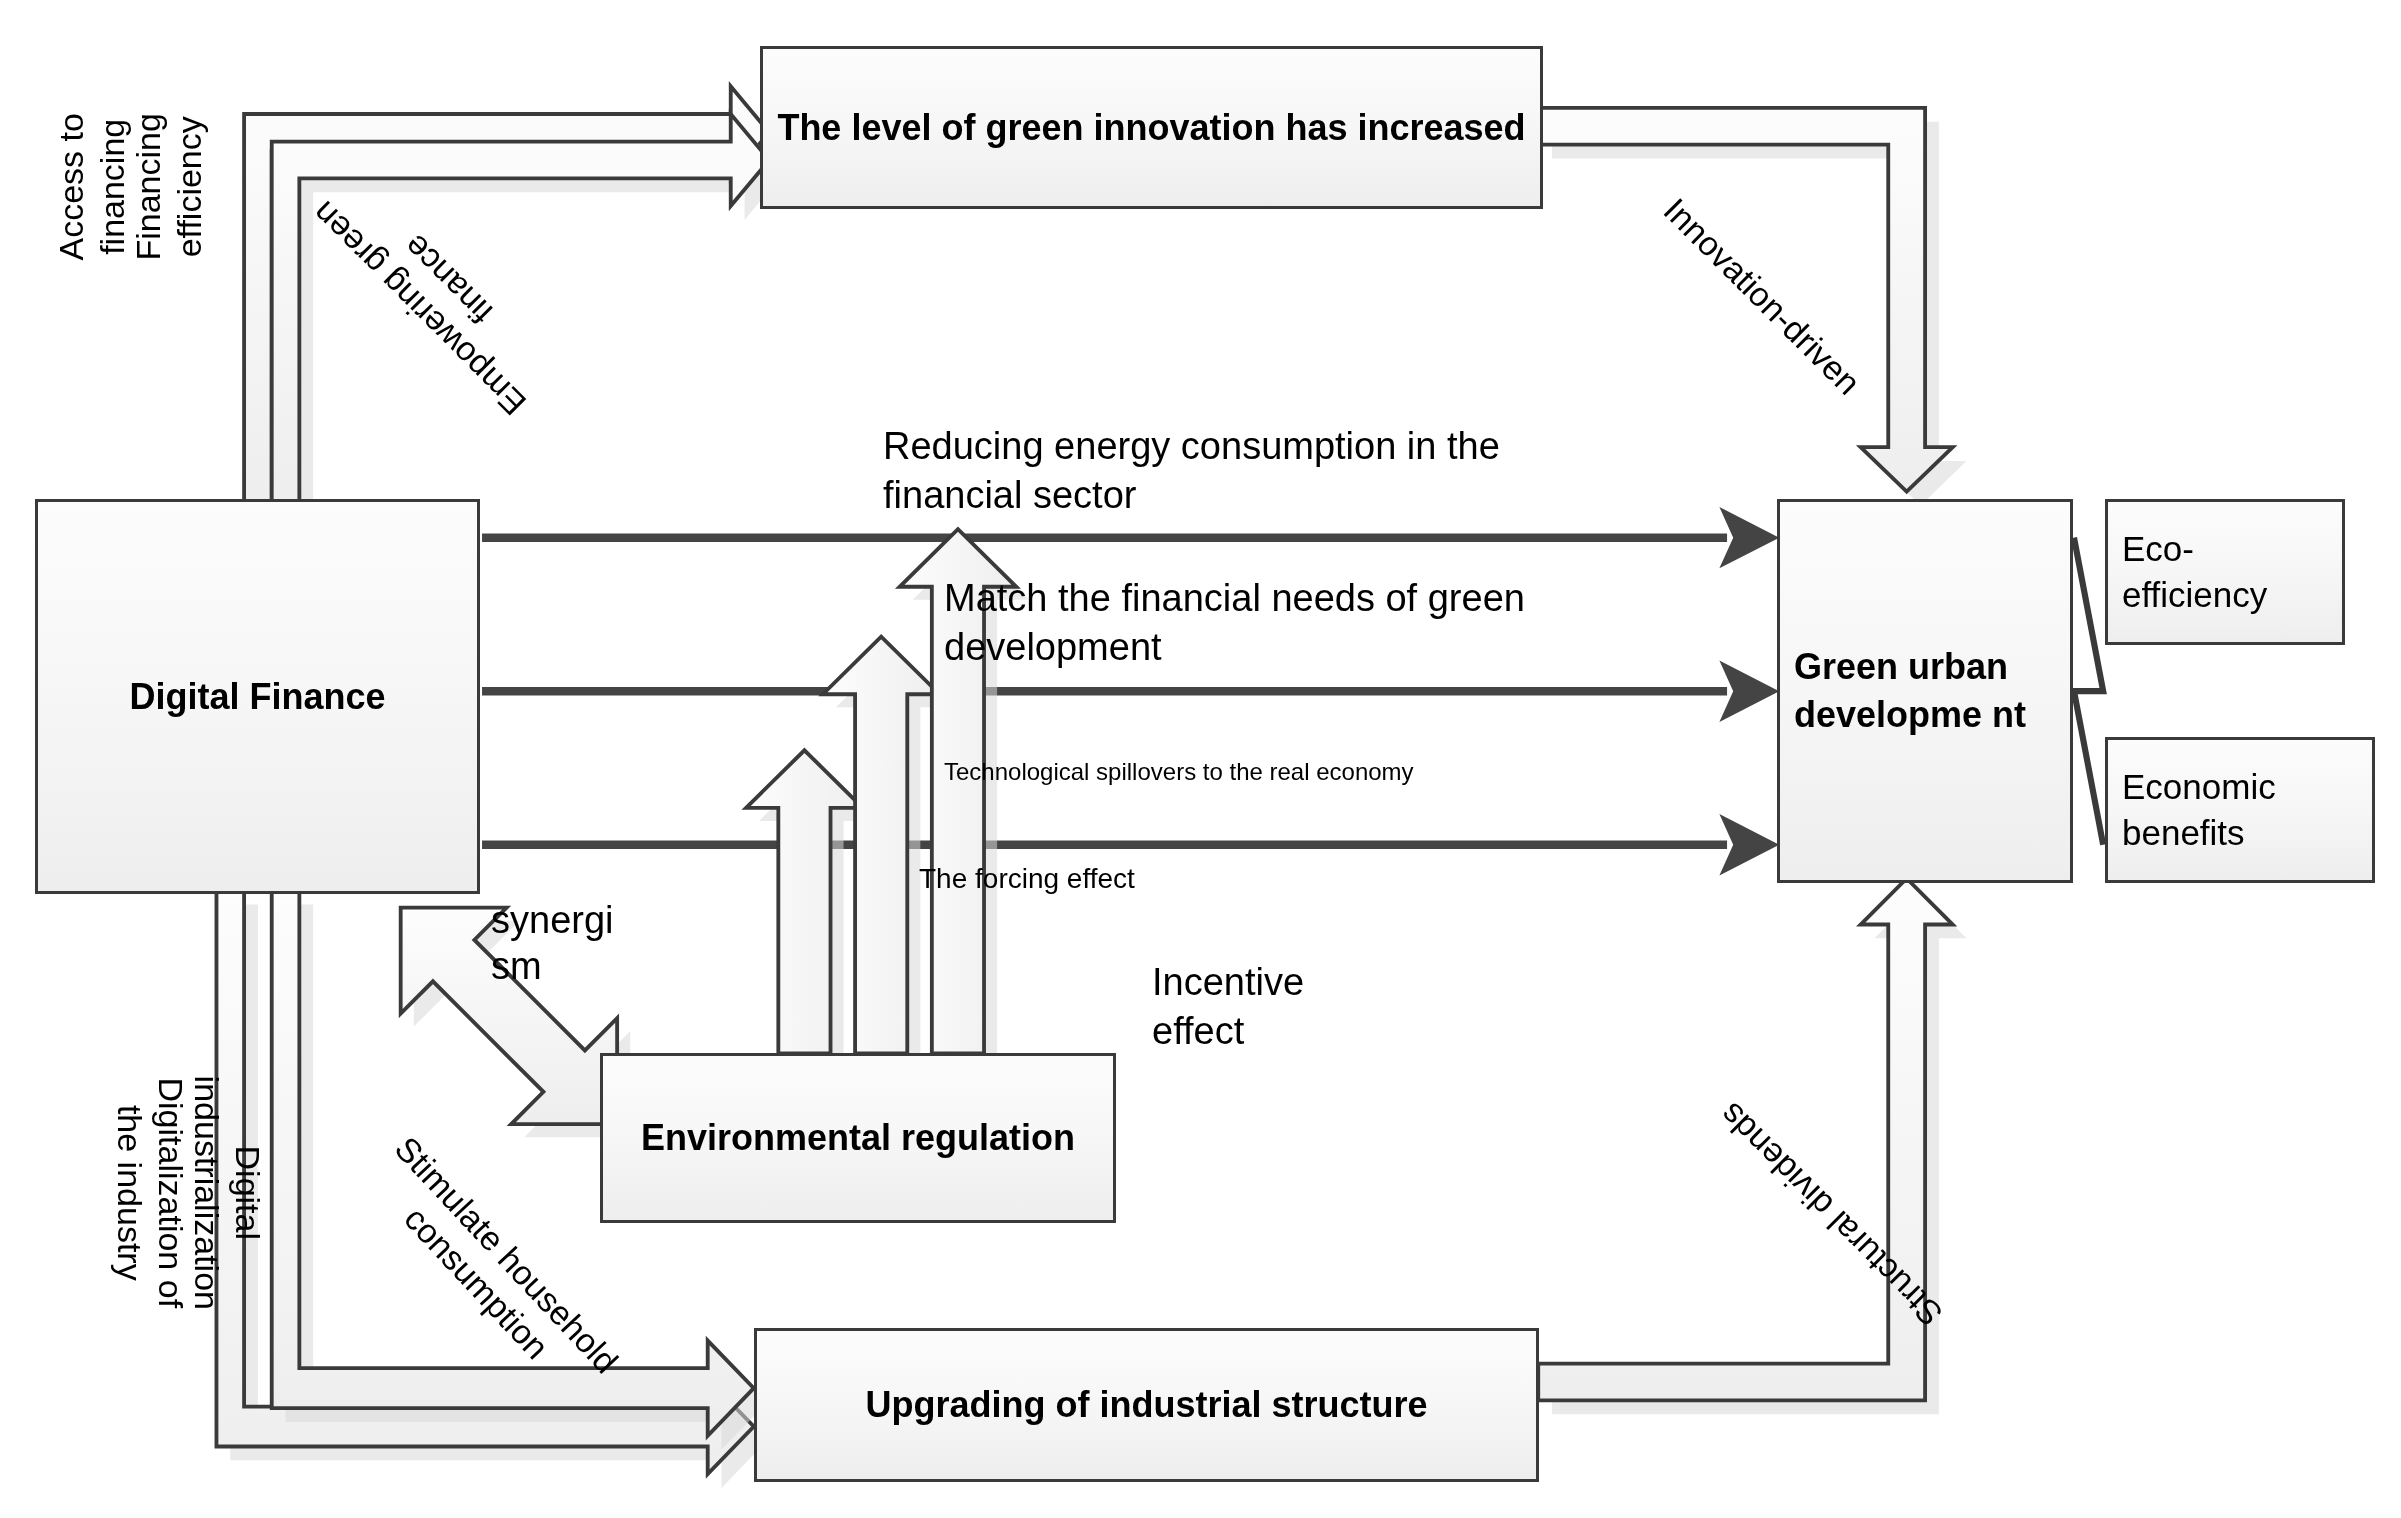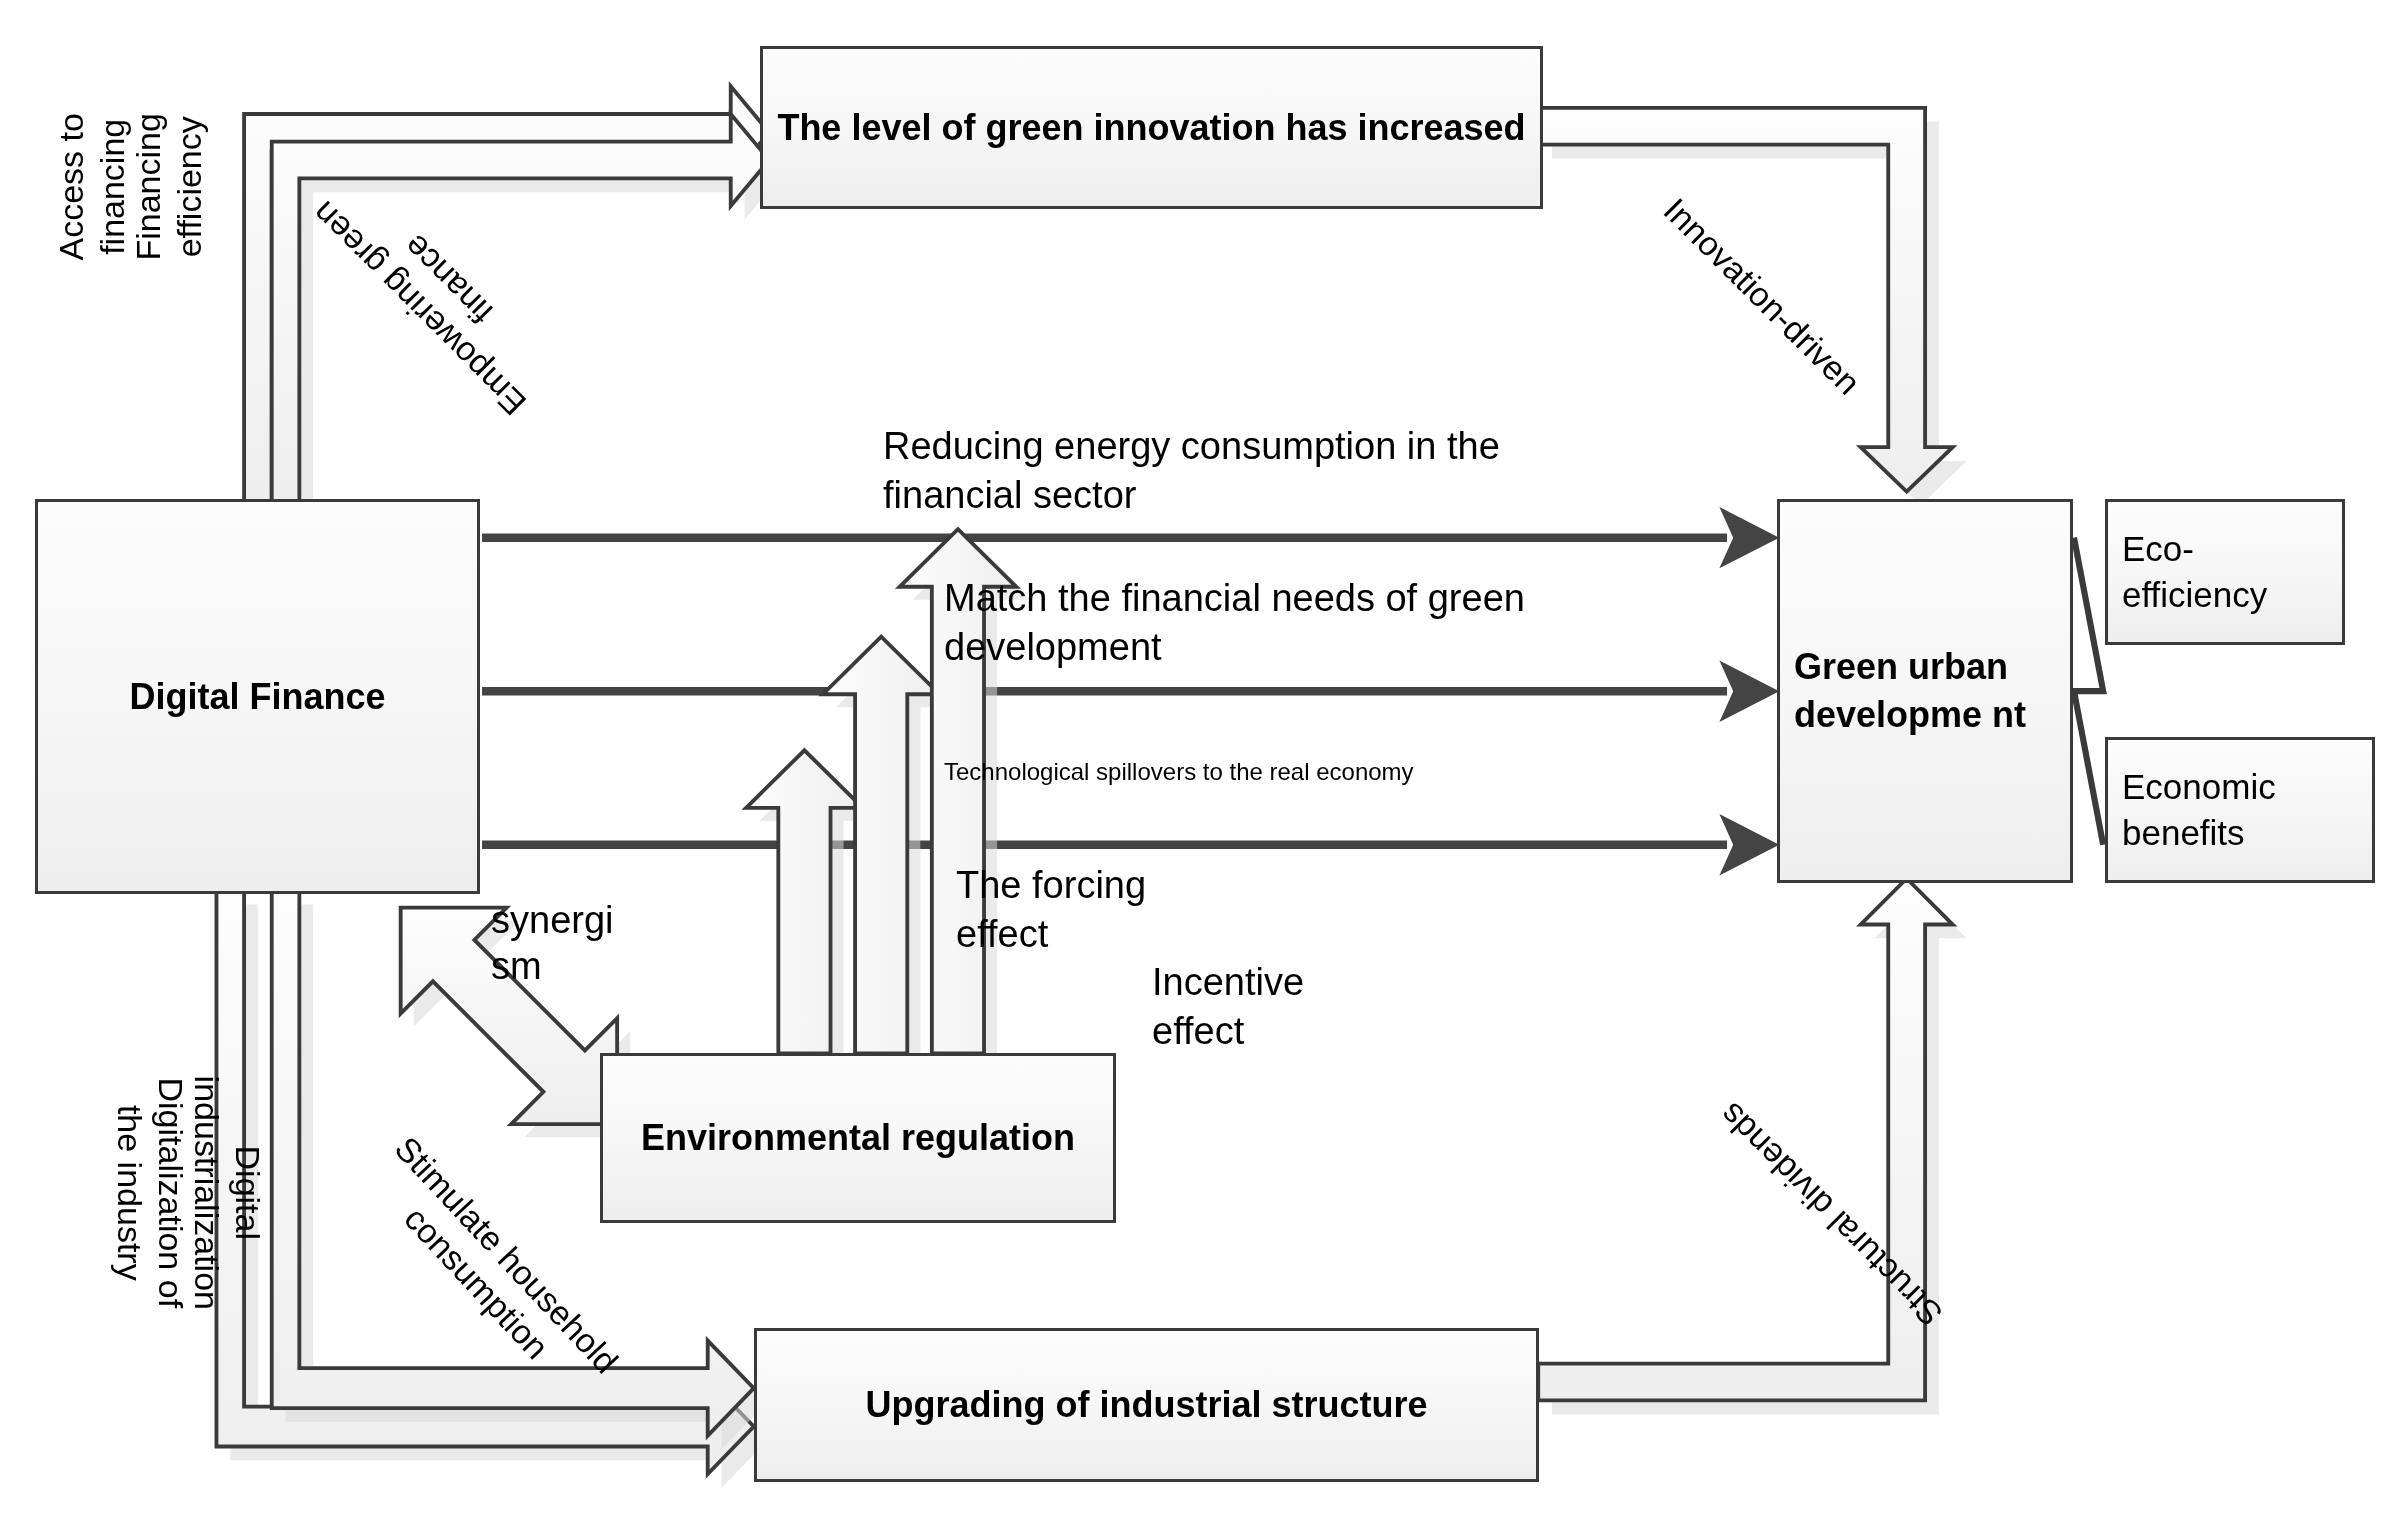--- a/index.html
+++ b/index.html
@@ -134,21 +134,21 @@
   <div class="node cond" style="left:754px;top:1328px;width:785px;height:154px;font-size:36px;">
     <span class="lbl">Upgrading of industrial structure</span>
   </div>
 
   <div class="flowtext cond" style="left:883px;top:422px;width:737px;font-size:38px;">Reducing energy consumption in the financial sector</div>
 
   <div class="flowtext cond" style="left:944px;top:574px;width:737px;font-size:38px;">Match the financial needs of green development</div>
 
   <div class="flowtext cond" style="left:944px;top:728px;width:691px;font-size:24px;margin-top:28px;">Technological spillovers to the real economy</div>
 
-  <div class="flowtext cond" style="left:956px;top:861px;width:238px;font-size:38px;">The forcing effect</div>
+  <div class="flowtext cond" style="left:919px;top:861px;width:238px;font-size:28px;">The forcing effect</div>
 
   <div class="flowtext cond" style="left:1152px;top:958px;width:223px;font-size:38px;">Incentive effect</div>
 
   <div class="edge-label" style="left:31px;top:146px;width:276px;font-size:34px;text-align:center;
               transform:rotate(-90deg);transform-origin:50% 50%;">Financing
 efficiency</div>
 
   <div class="edge-label" style="left:-46px;top:146px;width:276px;font-size:34px;text-align:center;
               transform:rotate(-90deg);transform-origin:50% 50%;">Access to
 financing</div>

